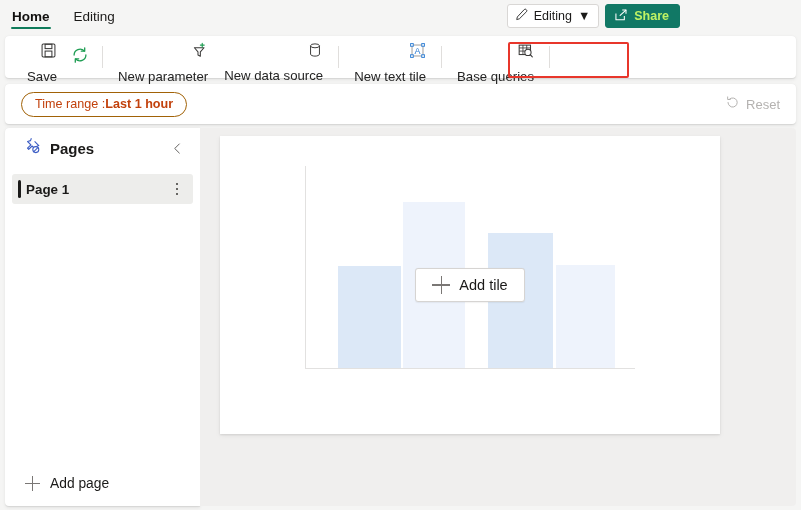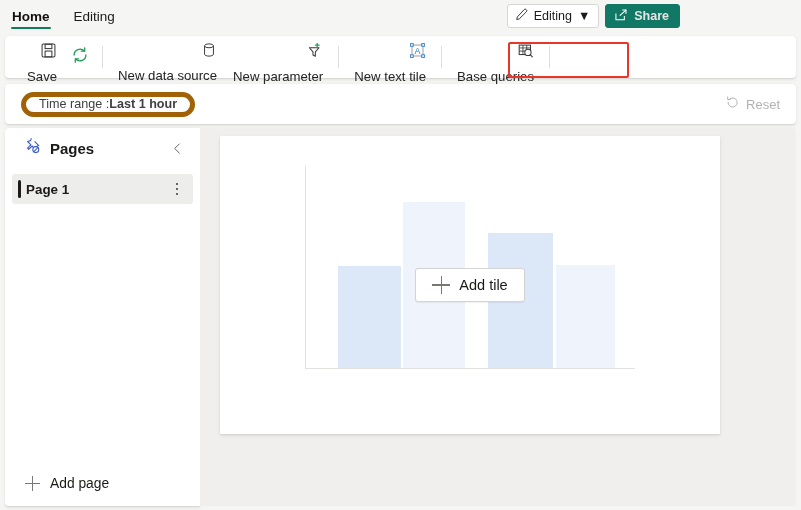--- a/index.html
+++ b/index.html
@@ -61,21 +61,21 @@
   }
   .btn-share {
     height: 24px;
     display: flex; align-items: center; gap: 6px;
     padding: 0 10px 0 8px;
     background: #117865;
     border: 1px solid #117865;
     border-radius: 3px;
     font-size: 12.5px;
     font-weight: 600;
-    color: #e5e5e5;
+    color: #bef264;
     cursor: pointer;
     white-space: nowrap;
   }
 
   
   .cmdbar {
     position: absolute; left: 5px; top: 36px;
     width: 791px; height: 42px;
     background: #ffffff;
     border-radius: 4px;
@@ -121,25 +121,25 @@
     background: #ffffff;
     border-radius: 4px;
     display: flex; align-items: center;
     padding: 0 12px 0 16px;
     box-shadow: 0 0.3px 0.9px rgba(0,0,0,.07), 0 1.6px 3.6px rgba(0,0,0,.07);
   }
   .pill {
     height: 25px;
     display: flex; align-items: center;
     padding: 0 13px;
-    border: 5px solid #a16207;
+    border: 1px solid #a16207;
     border-radius: 13px;
     background: #ffffff;
     font-size: 12.6px;
-    color: #404040;
+    color: #c2410c;
     cursor: pointer;
     white-space: nowrap;
   }
   .pill b { font-weight: 600; }
   .filter-spacer { flex: 1; }
   .reset-btn {
     display: flex; align-items: center; gap: 6px;
     font-size: 13px;
     color: #b4b2b0;
     cursor: default;
@@ -341,36 +341,36 @@
           <path d="M10.3 5.2h3.4V1.8" stroke="#1e9d53" stroke-width="1.3" fill="none" stroke-linecap="round" stroke-linejoin="round"></path>
           <path d="M7.7 12.8H4.3v3.4" stroke="#1e9d53" stroke-width="1.3" fill="none" stroke-linecap="round" stroke-linejoin="round"></path>
         </svg>
       </span>
     </div>
 
     <div class="vsep"></div>
 
     <div class="cmd">
       <span>
+        <svg width="17" height="17" viewBox="0 0 18 18" fill="none">
+          <path d="M3.6 6.1h10.2l-3.9 4.4v4.6l-2.5-1.4v-3.2L3.6 6.1z" stroke="#3b3a39" stroke-width="1.1" fill="none" stroke-linejoin="round"></path>
+          <path d="M11.9 1.3v4.1M9.9 3.3h4.1" stroke="#1e9d53" stroke-width="1.2" stroke-linecap="round"></path>
+        </svg>
+      </span>
+      <span>New parameter</span>
+    </div>
+
+    <div class="cmd">
+      <span>
         <svg width="16" height="16" viewBox="0 0 18 18" fill="none">
           <ellipse cx="9" cy="4.3" rx="5" ry="2.2" stroke="#3b3a39" stroke-width="1.1"></ellipse>
           <path d="M4 4.3v9.4c0 1.2 2.2 2.2 5 2.2s5-1 5-2.2V4.3" stroke="#3b3a39" stroke-width="1.1" fill="none"></path>
         </svg>
       </span>
       <span>New data source</span>
-    </div>
-
-    <div class="cmd">
-      <span>
-        <svg width="17" height="17" viewBox="0 0 18 18" fill="none">
-          <path d="M3.6 6.1h10.2l-3.9 4.4v4.6l-2.5-1.4v-3.2L3.6 6.1z" stroke="#3b3a39" stroke-width="1.1" fill="none" stroke-linejoin="round"></path>
-          <path d="M11.9 1.3v4.1M9.9 3.3h4.1" stroke="#1e9d53" stroke-width="1.2" stroke-linecap="round"></path>
-        </svg>
-      </span>
-      <span>New parameter</span>
     </div>
 
     <div class="vsep"></div>
 
 
     <div class="cmd">
       <span>
         <svg width="17" height="17" viewBox="0 0 18 18" fill="none">
           <rect x="3.2" y="3.2" width="11.6" height="11.6" stroke="#9a9896" stroke-width="1" fill="none"></rect>
           <text x="9" y="12.4" font-size="9.5" fill="#2b7cd3" text-anchor="middle" font-family="Liberation Sans, sans-serif">A</text>

